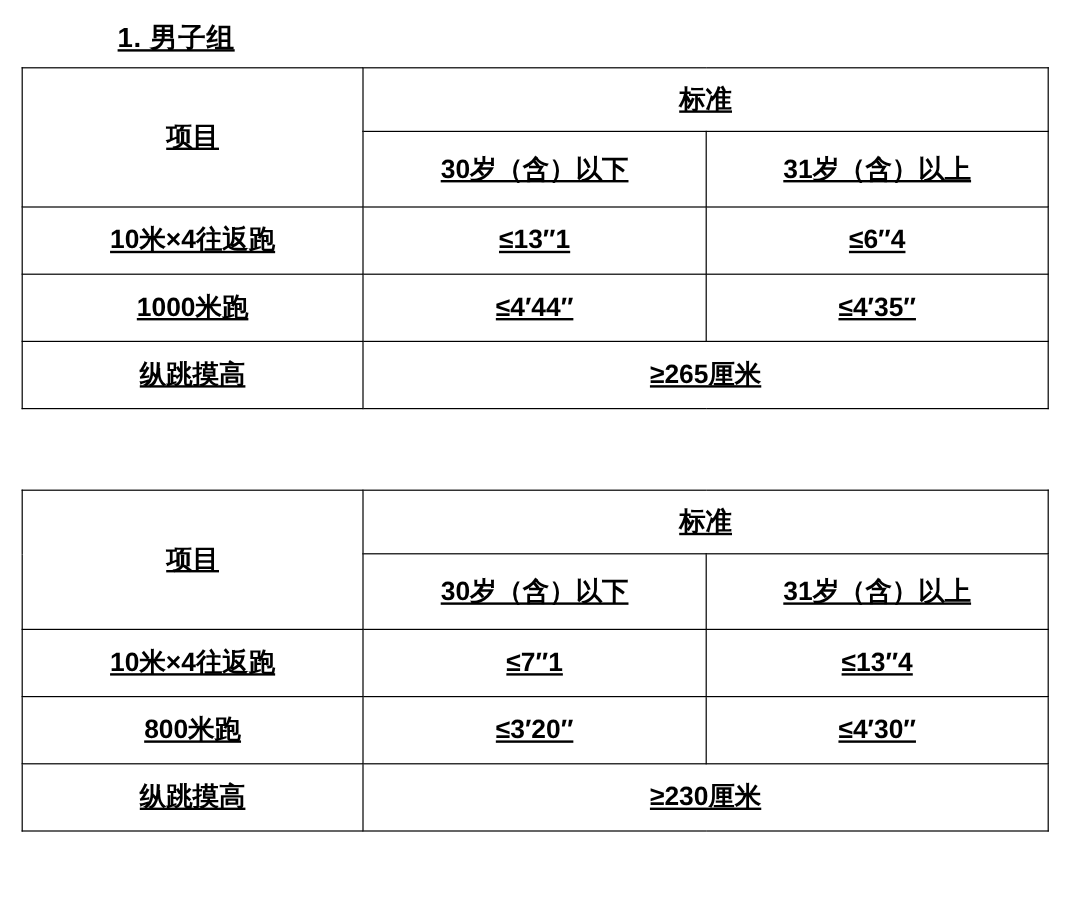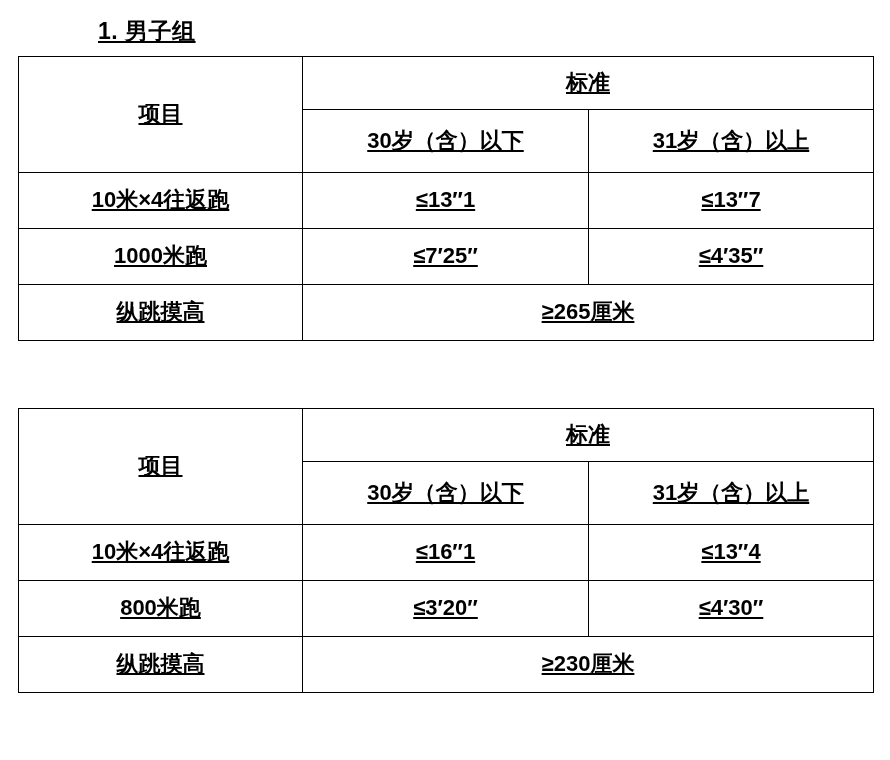--- a/index.html
+++ b/index.html
@@ -105,25 +105,25 @@
           <td rowspan="2" class="cell-item-header">项目</td>
           <td colspan="2" class="cell-std-header">标准</td>
         </tr>
         <tr class="row-head-2">
           <td class="cell-age">30岁（含）以下</td>
           <td class="cell-age">31岁（含）以上</td>
         </tr>
         <tr class="row-data">
           <td class="cell-name">10米×4往返跑</td>
           <td class="cell-value">≤13″1</td>
-          <td class="cell-value">≤13″7</td>
+          <td class="cell-value">≤6″4</td>
         </tr>
         <tr class="row-data">
           <td class="cell-name">1000米跑</td>
-          <td class="cell-value">≤7′25″</td>
+          <td class="cell-value">≤4′44″</td>
           <td class="cell-value">≤4′35″</td>
         </tr>
         <tr class="row-data">
           <td class="cell-name">纵跳摸高</td>
           <td colspan="2" class="cell-value-wide">≥265厘米</td>
         </tr>
       </tbody>
     </table>
   </div>
 
@@ -138,21 +138,21 @@
         <tr class="row-head-1">
           <td rowspan="2" class="cell-item-header">项目</td>
           <td colspan="2" class="cell-std-header">标准</td>
         </tr>
         <tr class="row-head-2">
           <td class="cell-age">30岁（含）以下</td>
           <td class="cell-age">31岁（含）以上</td>
         </tr>
         <tr class="row-data">
           <td class="cell-name">10米×4往返跑</td>
-          <td class="cell-value">≤16″1</td>
+          <td class="cell-value">≤7″1</td>
           <td class="cell-value">≤13″4</td>
         </tr>
         <tr class="row-data">
           <td class="cell-name">800米跑</td>
           <td class="cell-value">≤3′20″</td>
           <td class="cell-value">≤4′30″</td>
         </tr>
         <tr class="row-data">
           <td class="cell-name">纵跳摸高</td>
           <td colspan="2" class="cell-value-wide">≥230厘米</td>

